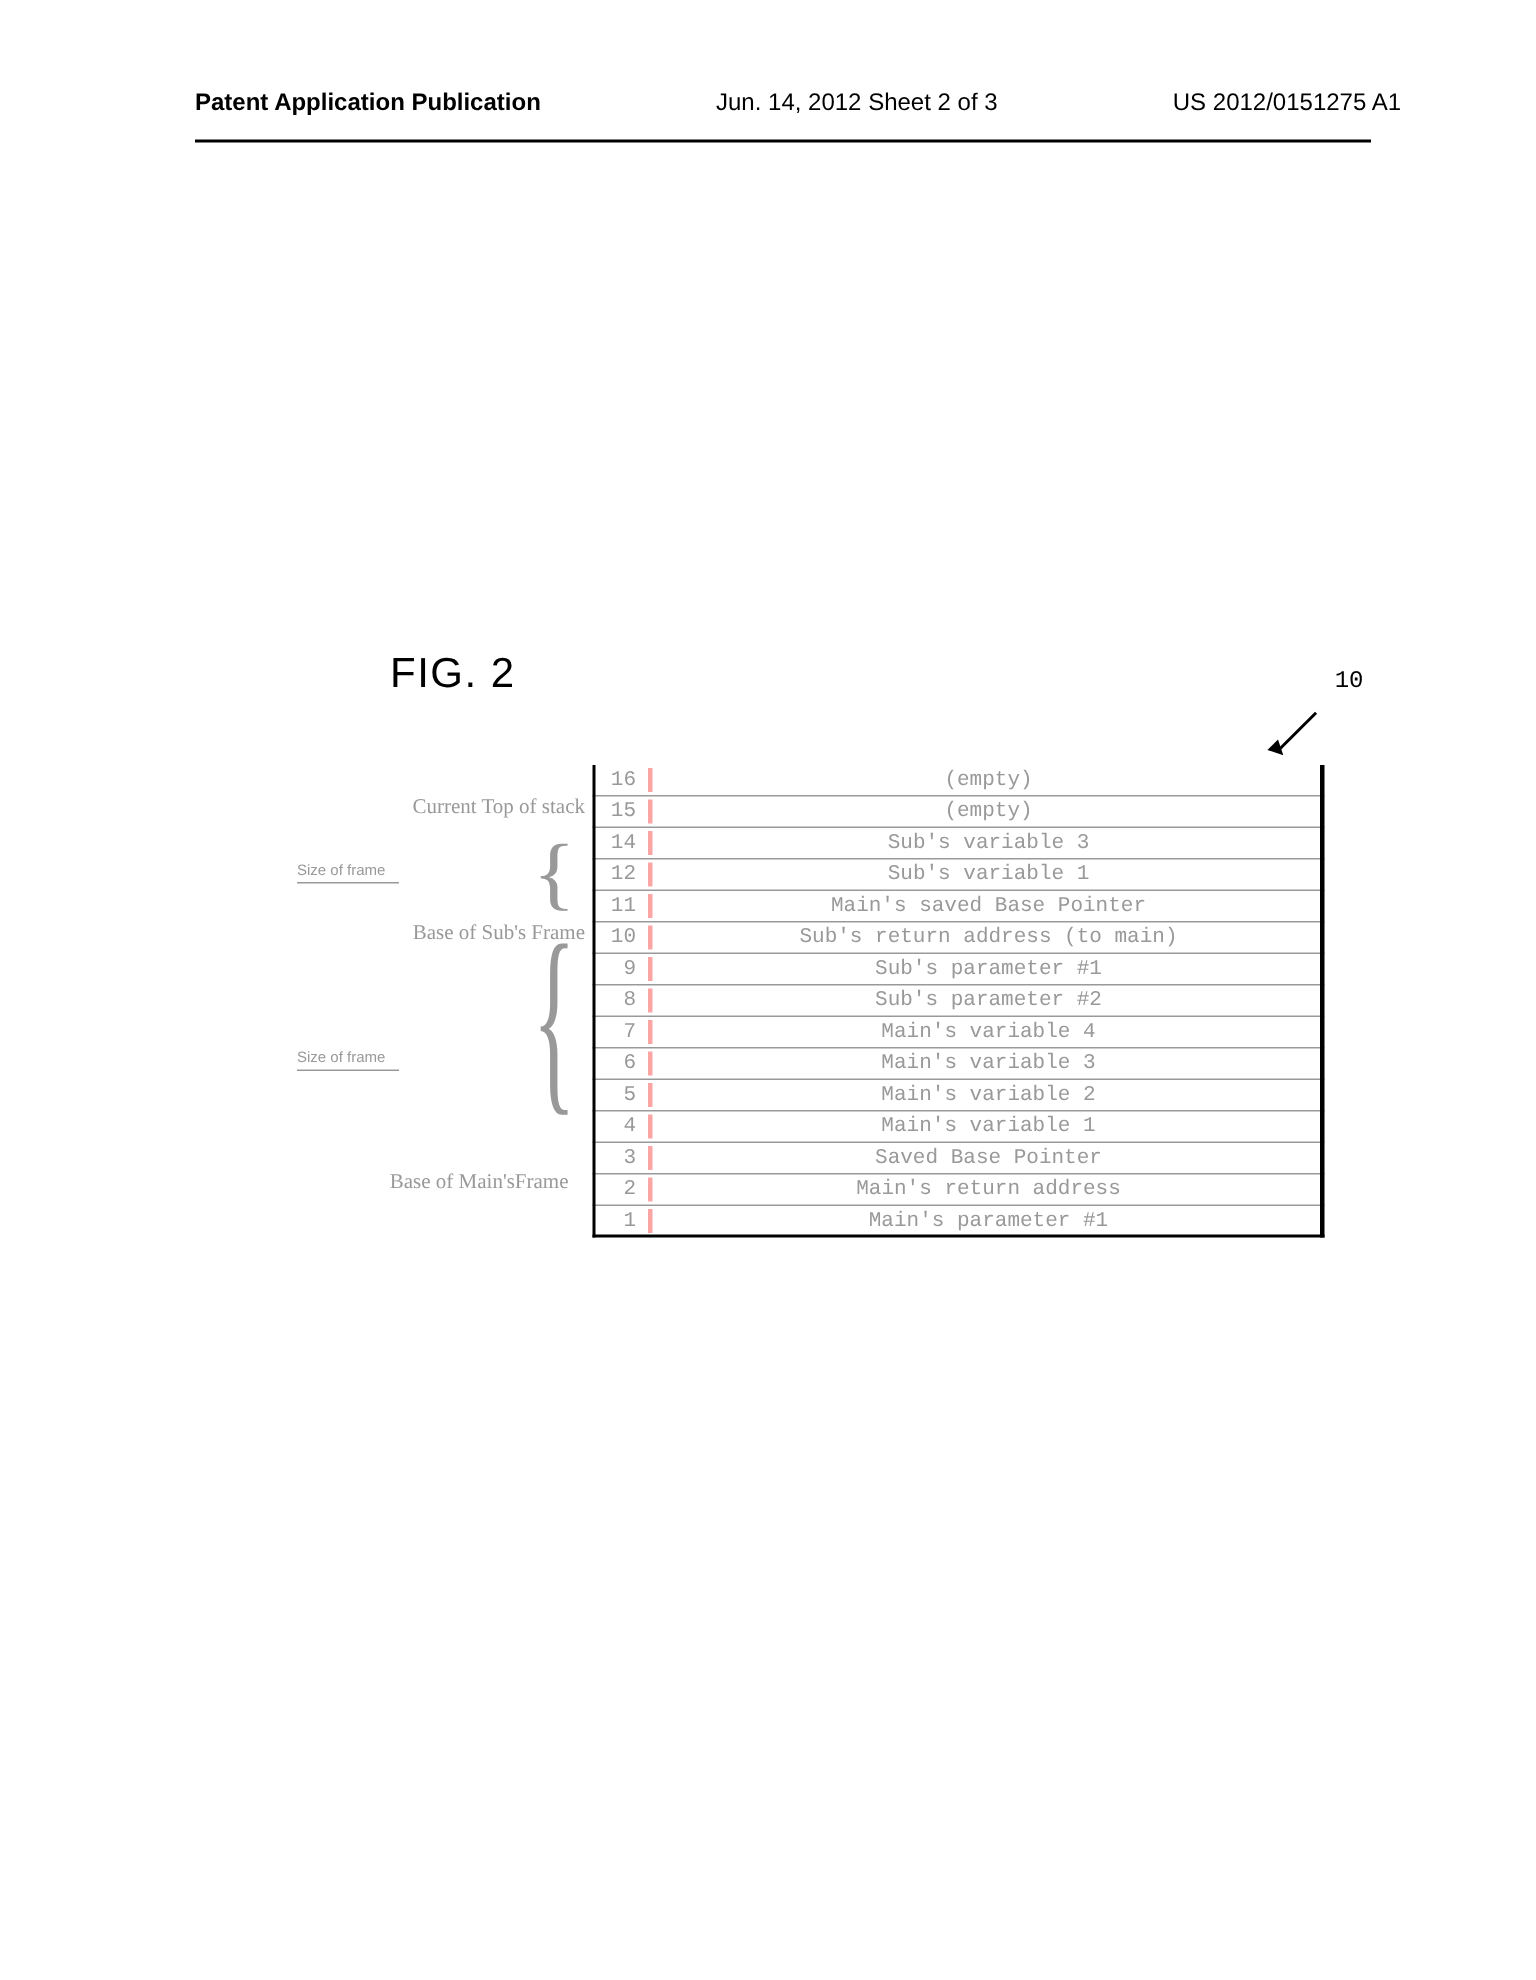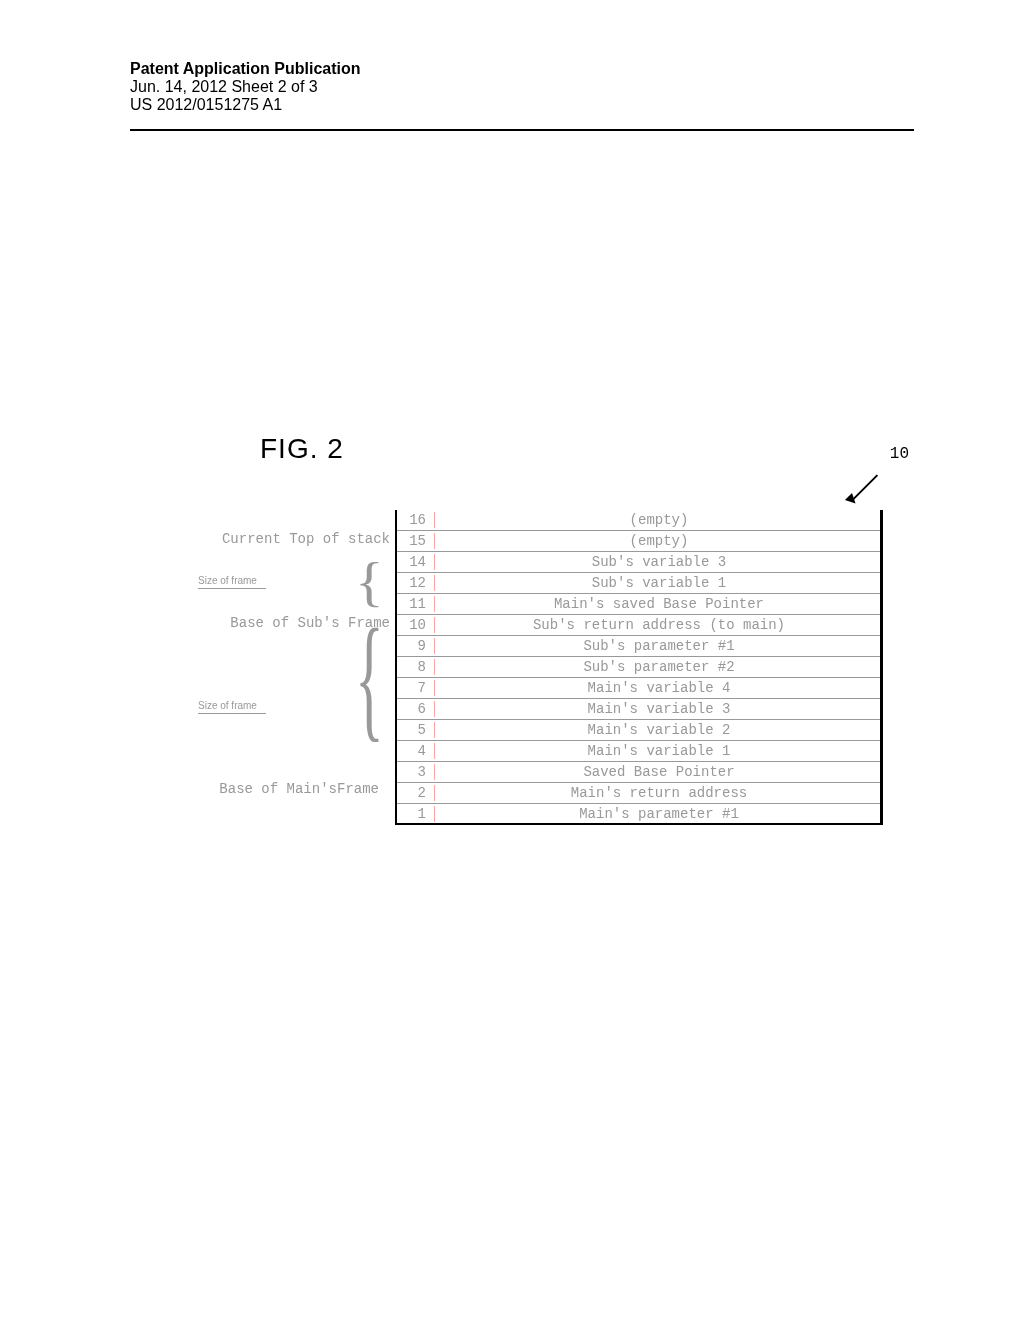--- a/index.html
+++ b/index.html
@@ -10,24 +10,23 @@
     body {
       width: 1024px;
       height: 1320px;
       background: #fff;
       font-family: Arial, sans-serif;
       position: relative;
     }
     .header {
       display: flex;
       justify-content: space-between;
-      padding: 60px 68px 10px 130px;
+      padding: 60px 90px 10px 130px;
       font-size: 16px;
       color: #000;
-      flex-direction: column;
     }
     .header-left {
       font-weight: bold;
     }
     .header-center {
       font-weight: normal;
     }
     .header-right {
       font-weight: normal;
     }
@@ -96,21 +95,21 @@
     .stack-row:first-child {
       border-top: 2px solid #000;
     }
     .stack-row:last-child {
       border-bottom: 2px solid #000;
     }
     .stack-addr {
       width: 40px;
       text-align: right;
       padding-right: 8px;
-      border-right: 1px solid #fca5a5;
+      border-right: 3px solid #fca5a5;
     }
     .stack-desc {
       flex: 1;
       text-align: center;
     }
     .stack-left-border {
       position: absolute;
       left: 0;
       top: 0;
       width: 2px;
@@ -120,21 +119,21 @@
     .stack-right-border {
       position: absolute;
       right: 0;
       top: 0;
       width: 3px;
       height: 100%;
       background: #000;
     }
     .label {
       position: absolute;
-      font-family: Liberation Mono, monospace;
+      font-family: Liberation Serif, serif;
       font-size: 14px;
       color: #999;
       text-align: right;
     }
     .label-top-stack {
       top: 531px;
       left: 165px;
       width: 225px;
     }
     .label-base-sub {

